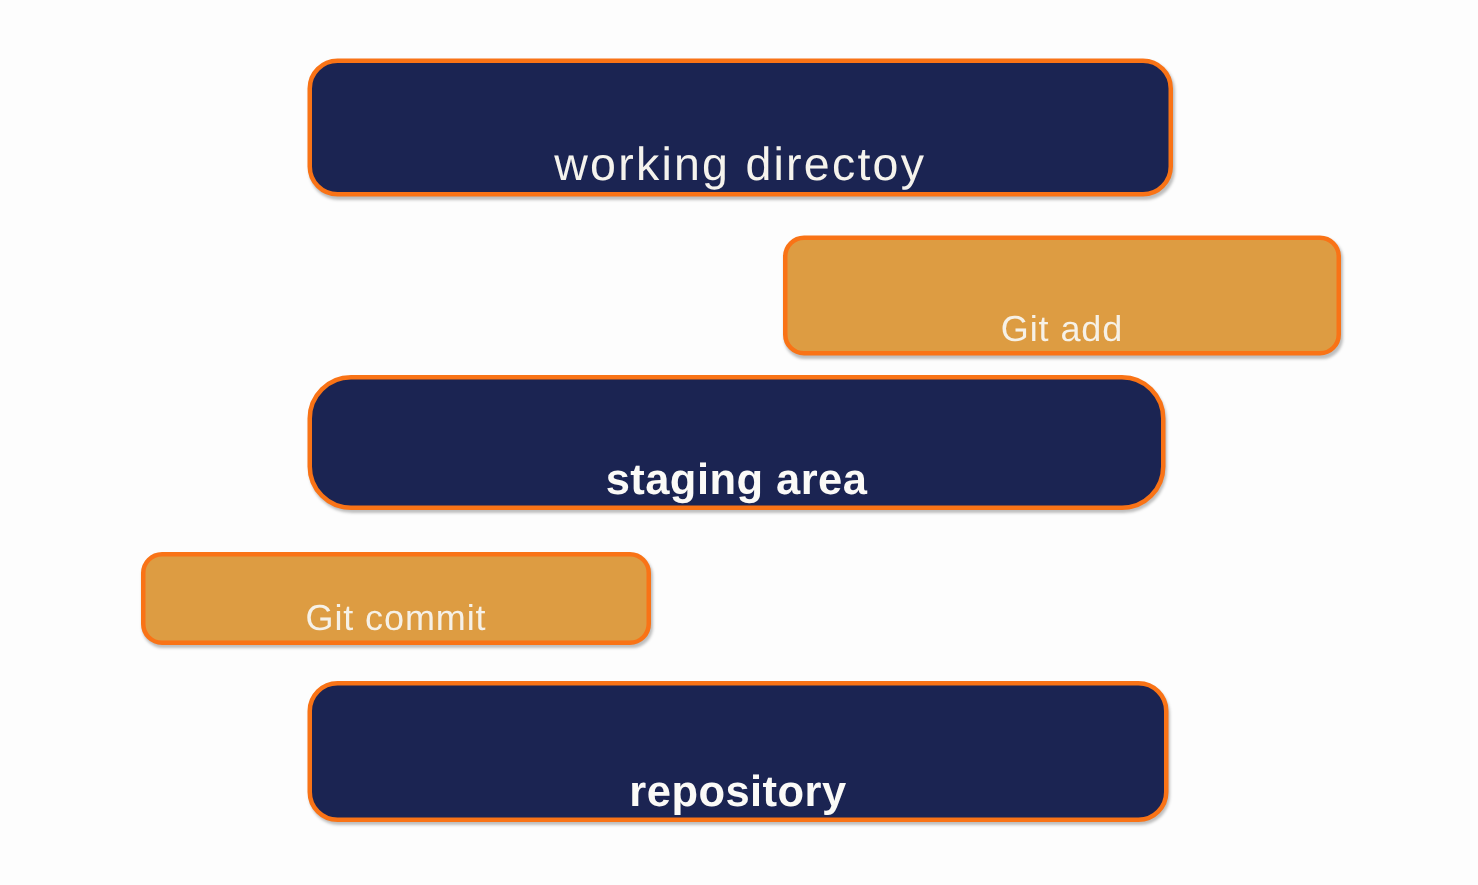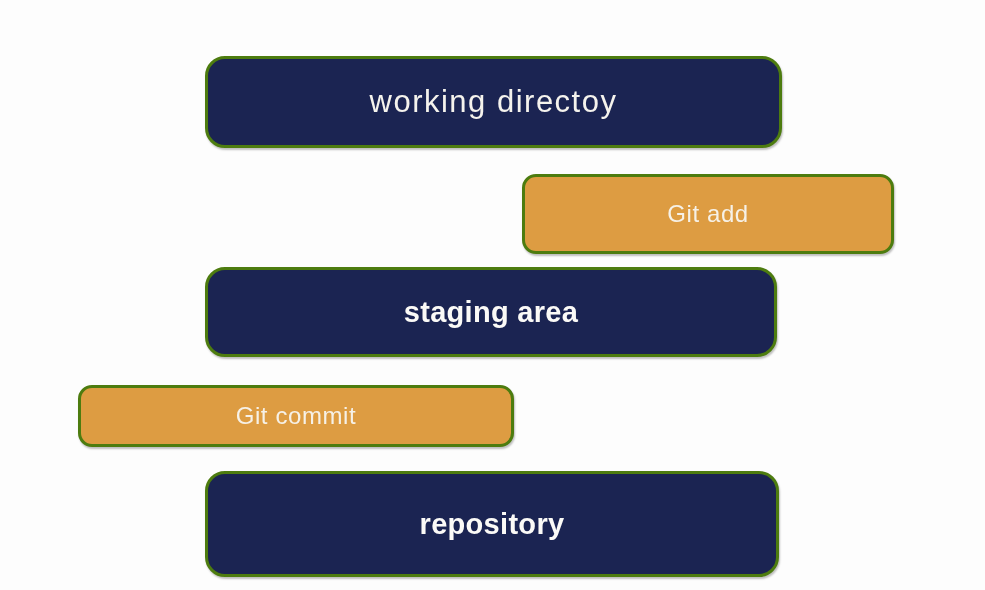--- a/index.html
+++ b/index.html
@@ -11,26 +11,25 @@
   .canvas {
     position: relative;
     width: 985px;
     height: 590px;
     background: #fdfdfd;
     overflow: hidden;
   }
   .node {
     position: absolute;
     display: flex;
-    align-items: center;
+    align-items: flex-end;
     justify-content: center;
     box-sizing: border-box;
-    border: 3px solid #4d7c0f;
+    border: 3px solid #f97316;
     box-shadow: 1px 2px 2px rgba(0,0,0,0.25);
-    margin-top: 17px;
   }
   .node--stage {
     background: #1b2452;
     border-radius: 20px;
   }
   .node--action {
     background: #dd9c42;
     border-radius: 14px;
   }
   .label {
@@ -51,23 +50,23 @@
   }
   .label--action {
     font-size: 24px;
     font-weight: 400;
     letter-spacing: 0.6px;
     color: #f6f1e7;
   }
   
   #node-working-directory { left: 205px; top: 39px;  width: 577px; height: 92px; }
   #node-git-add           { left: 522px; top: 157px; width: 372px; height: 80px; }
-  #node-staging-area      { left: 205px; top: 250px; width: 572px; height: 90px; }
-  #node-git-commit        { left: 78px;  top: 368px; width: 436px; height: 62px; }
-  #node-repository        { left: 205px; top: 454px; width: 574px; height: 106px; }
+  #node-staging-area      { left: 205px; top: 250px; width: 572px; height: 90px; border-radius: 29px; }
+  #node-git-commit        { left: 94px;  top: 368px; width: 340px; height: 62px; }
+  #node-repository        { left: 205px; top: 454px; width: 574px; height: 94px; }
 </style>
 </head>
 <body>
 
 <div class="canvas">
 
   <div class="node node--stage" id="node-working-directory">
     <span class="label label--light">working directoy</span>
   </div>
 

